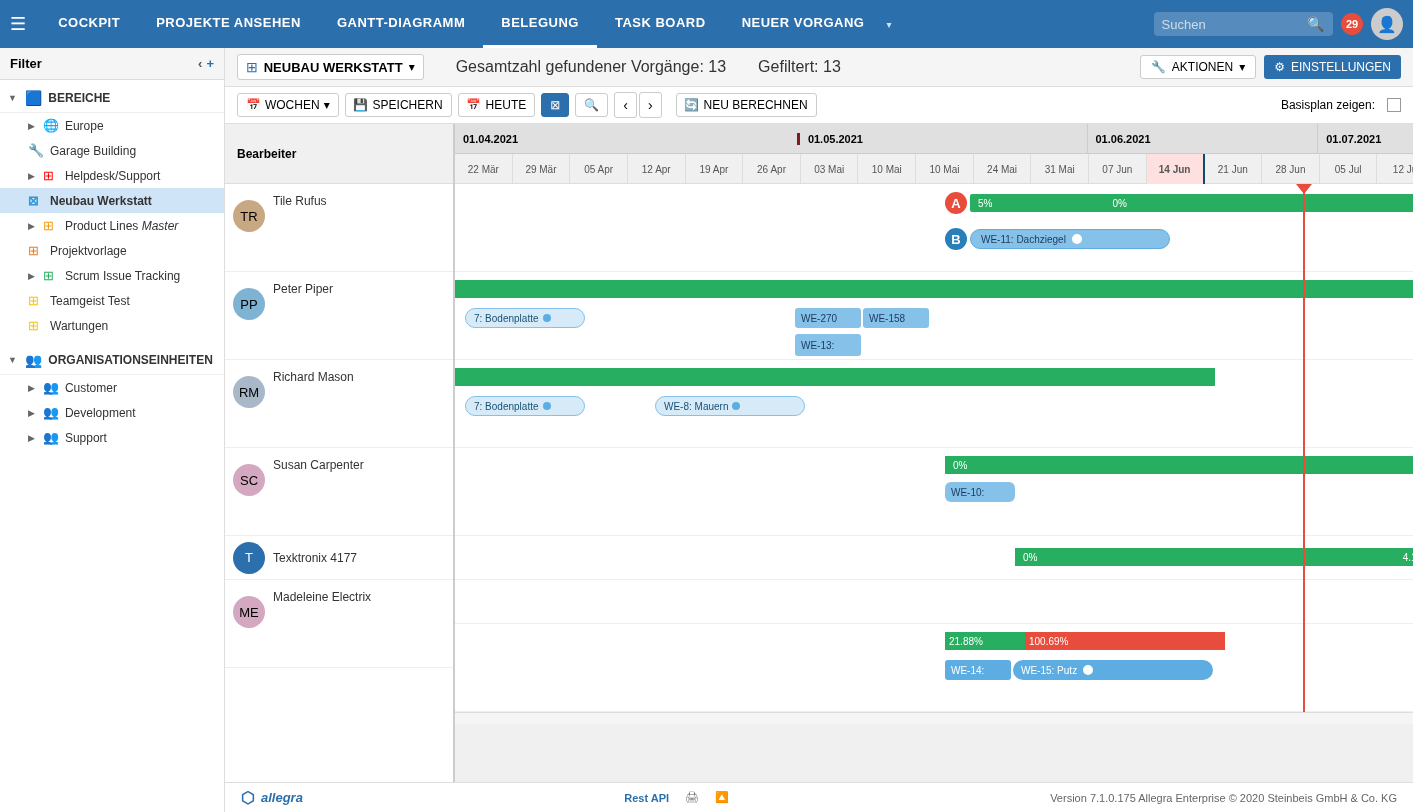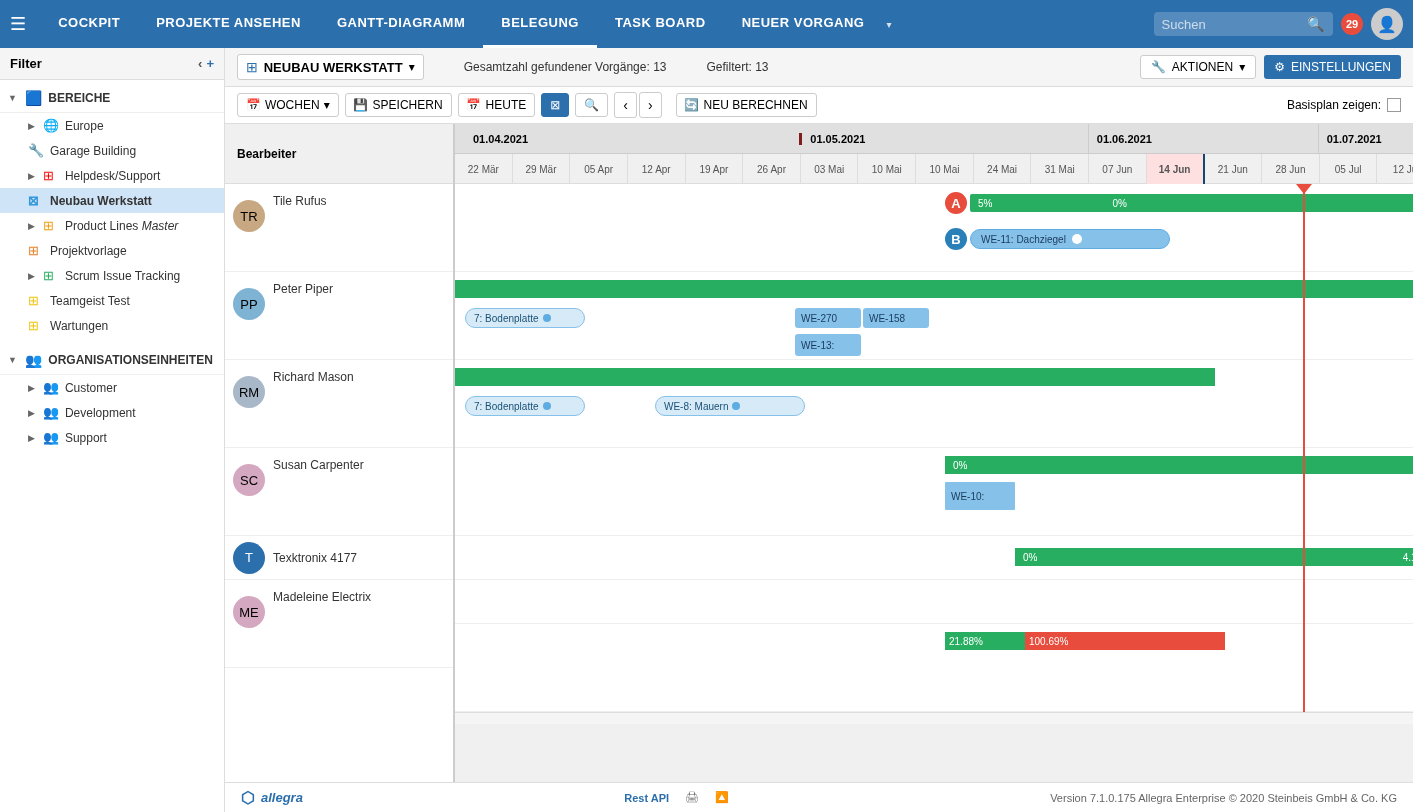--- a/index.html
+++ b/index.html
@@ -78,21 +78,21 @@
     .content-toolbar {
       display: flex; align-items: center; padding: 6px 12px;
       background: #f5f5f5; border-bottom: 1px solid #ddd; gap: 8px;
     }
     .project-selector {
       display: flex; align-items: center; gap: 6px; background: white;
       border: 1px solid #ccc; border-radius: 3px; padding: 4px 8px; cursor: pointer;
     }
     .project-selector .proj-icon { color: #2c6fad; font-size: 14px; }
     .project-name { font-weight: 600; font-size: 13px; }
-    .stats-text { font-size: 12px; color: #333; margin-left: 32px; }
+    .stats-text { font-size: 16px; color: #333; margin-left: 24px; }
     .aktionen-btn {
       display: flex; align-items: center; gap: 6px; background: white;
       border: 1px solid #ccc; border-radius: 3px; padding: 4px 10px;
       cursor: pointer; margin-left: auto; font-size: 12px;
     }
     .einstellungen-btn {
       display: flex; align-items: center; gap: 6px; background: #2c6fad;
       color: white; border: none; border-radius: 3px; padding: 4px 10px;
       cursor: pointer; font-size: 12px;
     }
@@ -106,21 +106,21 @@
       display: flex; align-items: center; gap: 4px; background: white;
       border: 1px solid #ccc; border-radius: 3px; padding: 4px 8px;
       cursor: pointer; font-size: 12px;
     }
     .gantt-btn.blue-bg { background: #2c6fad; color: white; border-color: #2c6fad; }
     .nav-arrows { display: flex; gap: 2px; }
     .nav-arrow {
       background: white; border: 1px solid #ccc; border-radius: 3px;
       padding: 4px 8px; cursor: pointer; font-size: 14px;
     }
-    .basisplan { display: flex; align-items: center; gap: 6px; margin-left: auto; font-size: 12px; }
+    .basisplan { display: flex; align-items: center; gap: 12px; margin-left: auto; font-size: 12px; }
     .checkbox { width: 14px; height: 14px; border: 1px solid #999; display: inline-block; }
     .worker-avatar {
       width: 32px; height: 32px; border-radius: 50%; background: #bbb;
       display: flex; align-items: center; justify-content: center; font-size: 13px;
       flex-shrink: 0; overflow: hidden;
     }
     .worker-name { font-size: 12px; color: #333; }
 
     
     .footer {
@@ -354,21 +354,21 @@
           <div class="worker-avatar" style="background:#d4a8c0; margin-top:6px;">ME</div>
           <span class="worker-name">Madeleine Electrix</span>
         </div>
       </div>
 
       <div class="gantt-col-right">
 
         <div style="height:60px; background:#f0f0f0; border-bottom:1px solid #ddd; min-width:980px;">
 
           <div style="display:flex; height:30px; background:#e0e0e0; border-bottom:1px solid #ccc; align-items:center; font-size:11px; font-weight:600;">
-            <div style="width:420px; border-right:3px solid #7f1d1d; padding:0 18px; display:flex; align-items:center; height:100;">01.04.2021</div>
+            <div style="width:420px; border-right:3px solid #7f1d1d; padding:0 8px; display:flex; align-items:center; height:100;">01.04.2021</div>
             <div style="width:350px; border-right:1px solid #ccc; padding:0 8px; display:flex; align-items:center; height:100%;">01.05.2021</div>
             <div style="width:280px; border-right:1px solid #ccc; padding:0 8px; display:flex; align-items:center; height:100%;">01.06.2021</div>
             <div style="width:140px; padding:0 8px; display:flex; align-items:center; height:100%;">01.07.2021</div>
           </div>
 
           <div style="display:flex; height:30px; align-items:center; font-size:10px; color:#555;">
             <div style="width:70px; border-right:1px solid #ddd; display:flex; align-items:center; justify-content:center; height:100%;">22 Mär</div>
             <div style="width:70px; border-right:1px solid #ddd; display:flex; align-items:center; justify-content:center; height:100%;">29 Mär</div>
             <div style="width:70px; border-right:1px solid #ddd; display:flex; align-items:center; justify-content:center; height:100%;">05 Apr</div>
             <div style="width:70px; border-right:1px solid #ddd; display:flex; align-items:center; justify-content:center; height:100%;">12 Apr</div>
@@ -444,41 +444,48 @@
                 WE-8: Mauern
                 <span style="margin-left:4px; width:8px; height:8px; border-radius:50%; background:#5dade2; display:inline-block;"></span>
               </div>
             </div>
           </div>
 
           <div class="chart-row h88" style="position:relative;">
 
             <div style="position:absolute; top:8px; left:490px; right:0; height:18px; background:#27ae60; display:flex; align-items:center; padding:0 8px; font-size:10px; color:white;">0%</div>
 
-            <div style="position:absolute; top:34px; left:490px; width:70px; height:28px; background:#85c1e9; border-radius:1px; display:flex; align-items:center; padding:0 6px; font-size:10px; color:#1a3a5c;">WE-10:</div>
+            <div style="position:absolute; top:34px; left:490px; width:70px; height:20px; background:#85c1e9; border-radius:6px; display:flex; align-items:center; padding:0 6px; font-size:10px; color:#1a3a5c;">WE-10:</div>
           </div>
 
           <div class="chart-row h44" style="position:relative;">
 
             <div style="position:absolute; top:12px; left:560px; right:0; height:18px; background:#27ae60; display:flex; align-items:center; font-size:10px; color:white;">
               <span style="padding-left:8px;">0%</span>
               <span style="margin-left:auto; padding-right:4px;">4.17%</span>
             </div>
           </div>
 
           <div class="chart-row h44" style="position:relative;">
           </div>
 
           <div class="chart-row h88" style="position:relative;">
 
             <div style="position:absolute; top:8px; left:490px; height:18px; display:flex;">
               <div style="width:80px; background:#27ae60; display:flex; align-items:center; padding:0 4px; font-size:10px; color:white;">21.88%</div>
               <div style="width:200px; background:#e74c3c; display:flex; align-items:center; padding:0 4px; font-size:10px; color:white;">100.69%</div>
             </div>
 
+            <div style="position:absolute; top:36px; left:490px; height:22px; display:flex; gap:2px;">
+              <div style="width:66px; height:20px; background:#5dade2; border-radius:3px; display:flex; align-items:center; padding:0 6px; font-size:10px; color:white;">WE-14:</div>
+              <div style="width:200px; height:20px; background:#5dade2; border-radius:10px; display:flex; align-items:center; padding:0 8px; font-size:10px; color:white;">
+                WE-15: Putz
+                <span style="margin-left:6px; width:10px; height:10px; border-radius:50%; background:white; display:inline-block;"></span>
+              </div>
+            </div>
           </div>
 
         </div>
 
         <div style="height:12px; border-top:1px solid #ddd; background:#f5f5f5; min-width:980px;"></div>
       </div>
     </div>
 
     <div class="footer">
       <div class="footer-logo">

